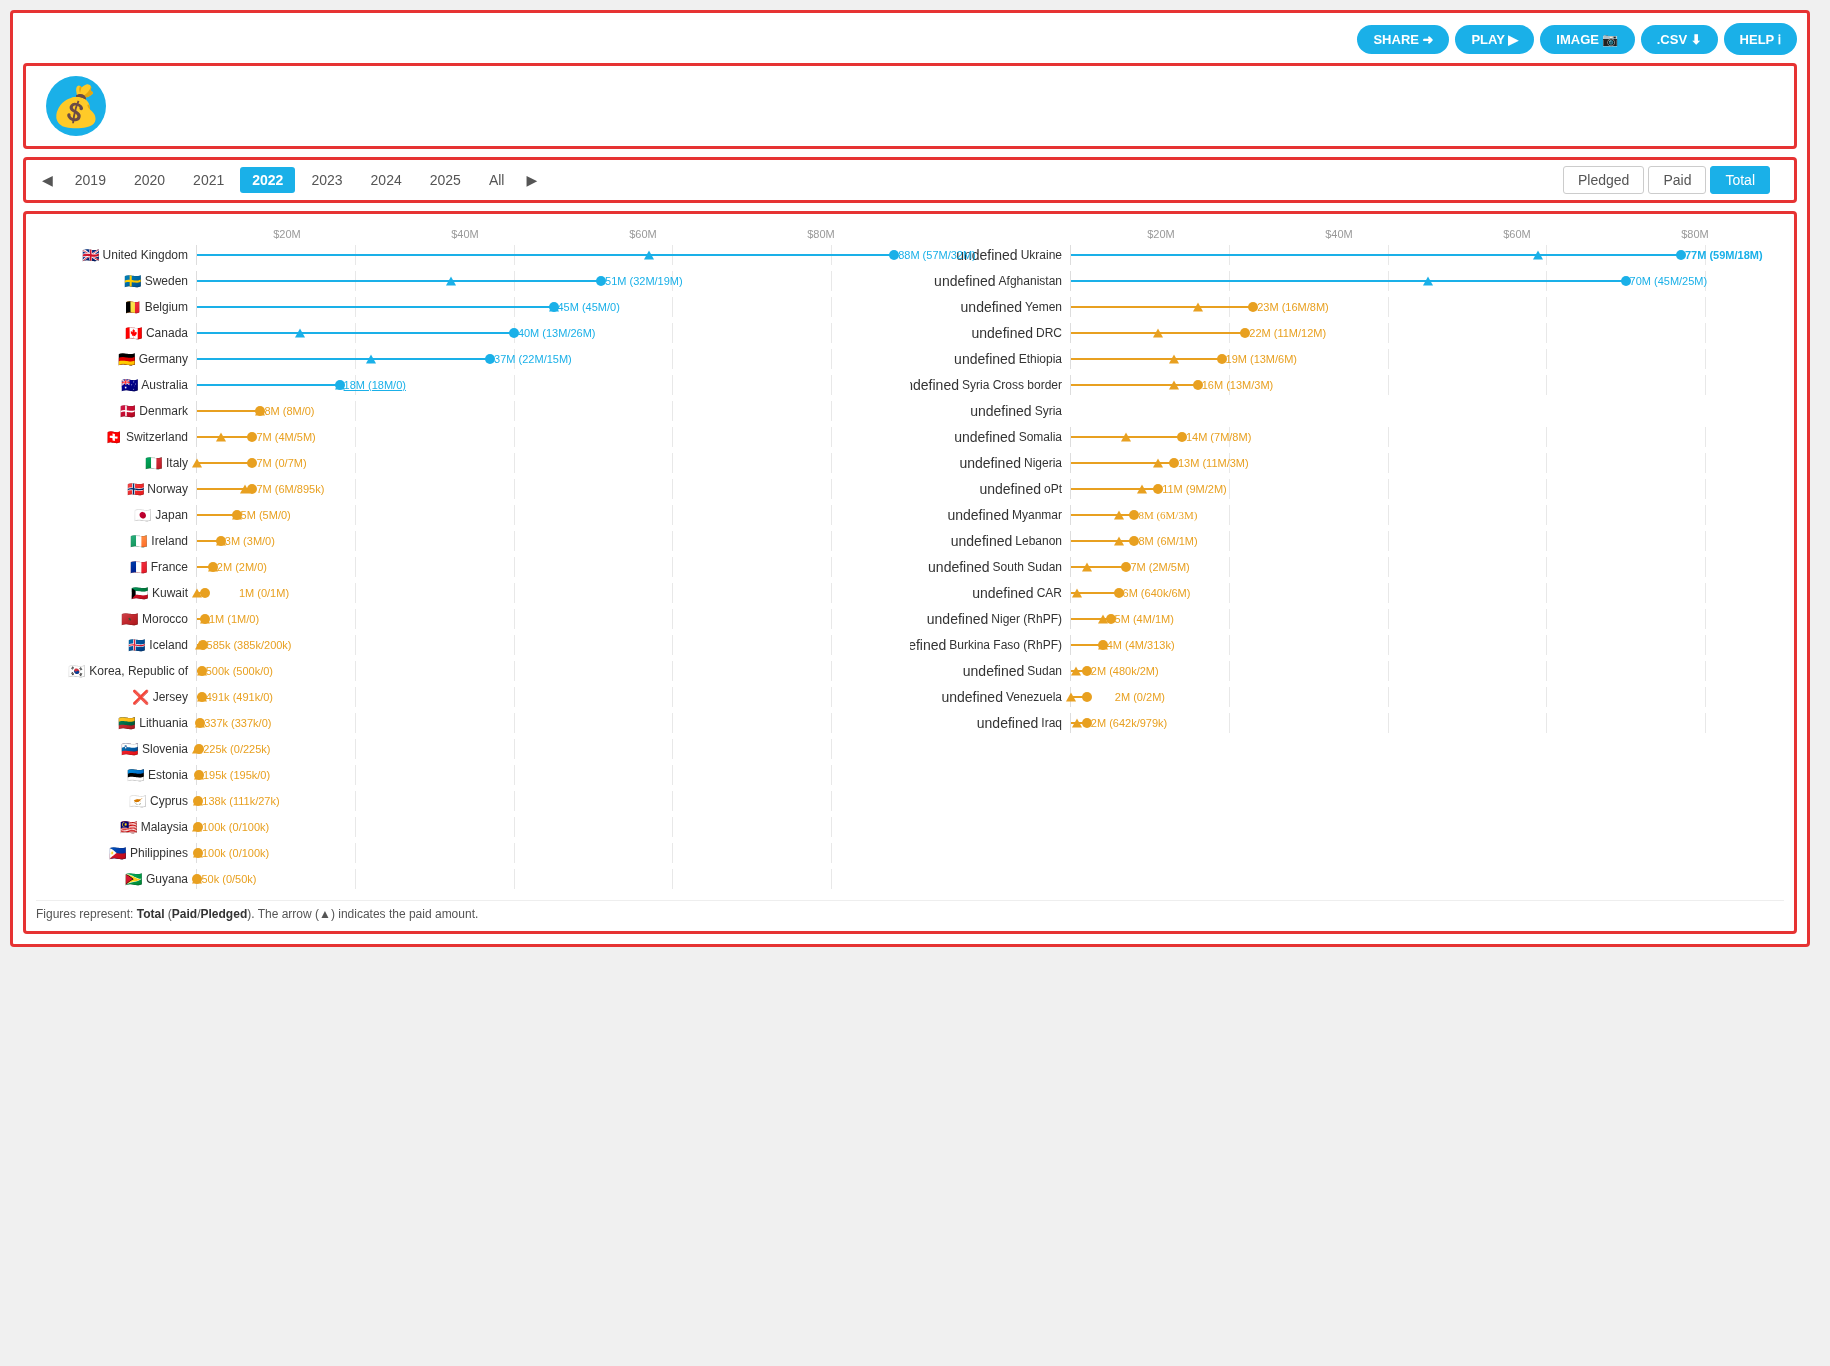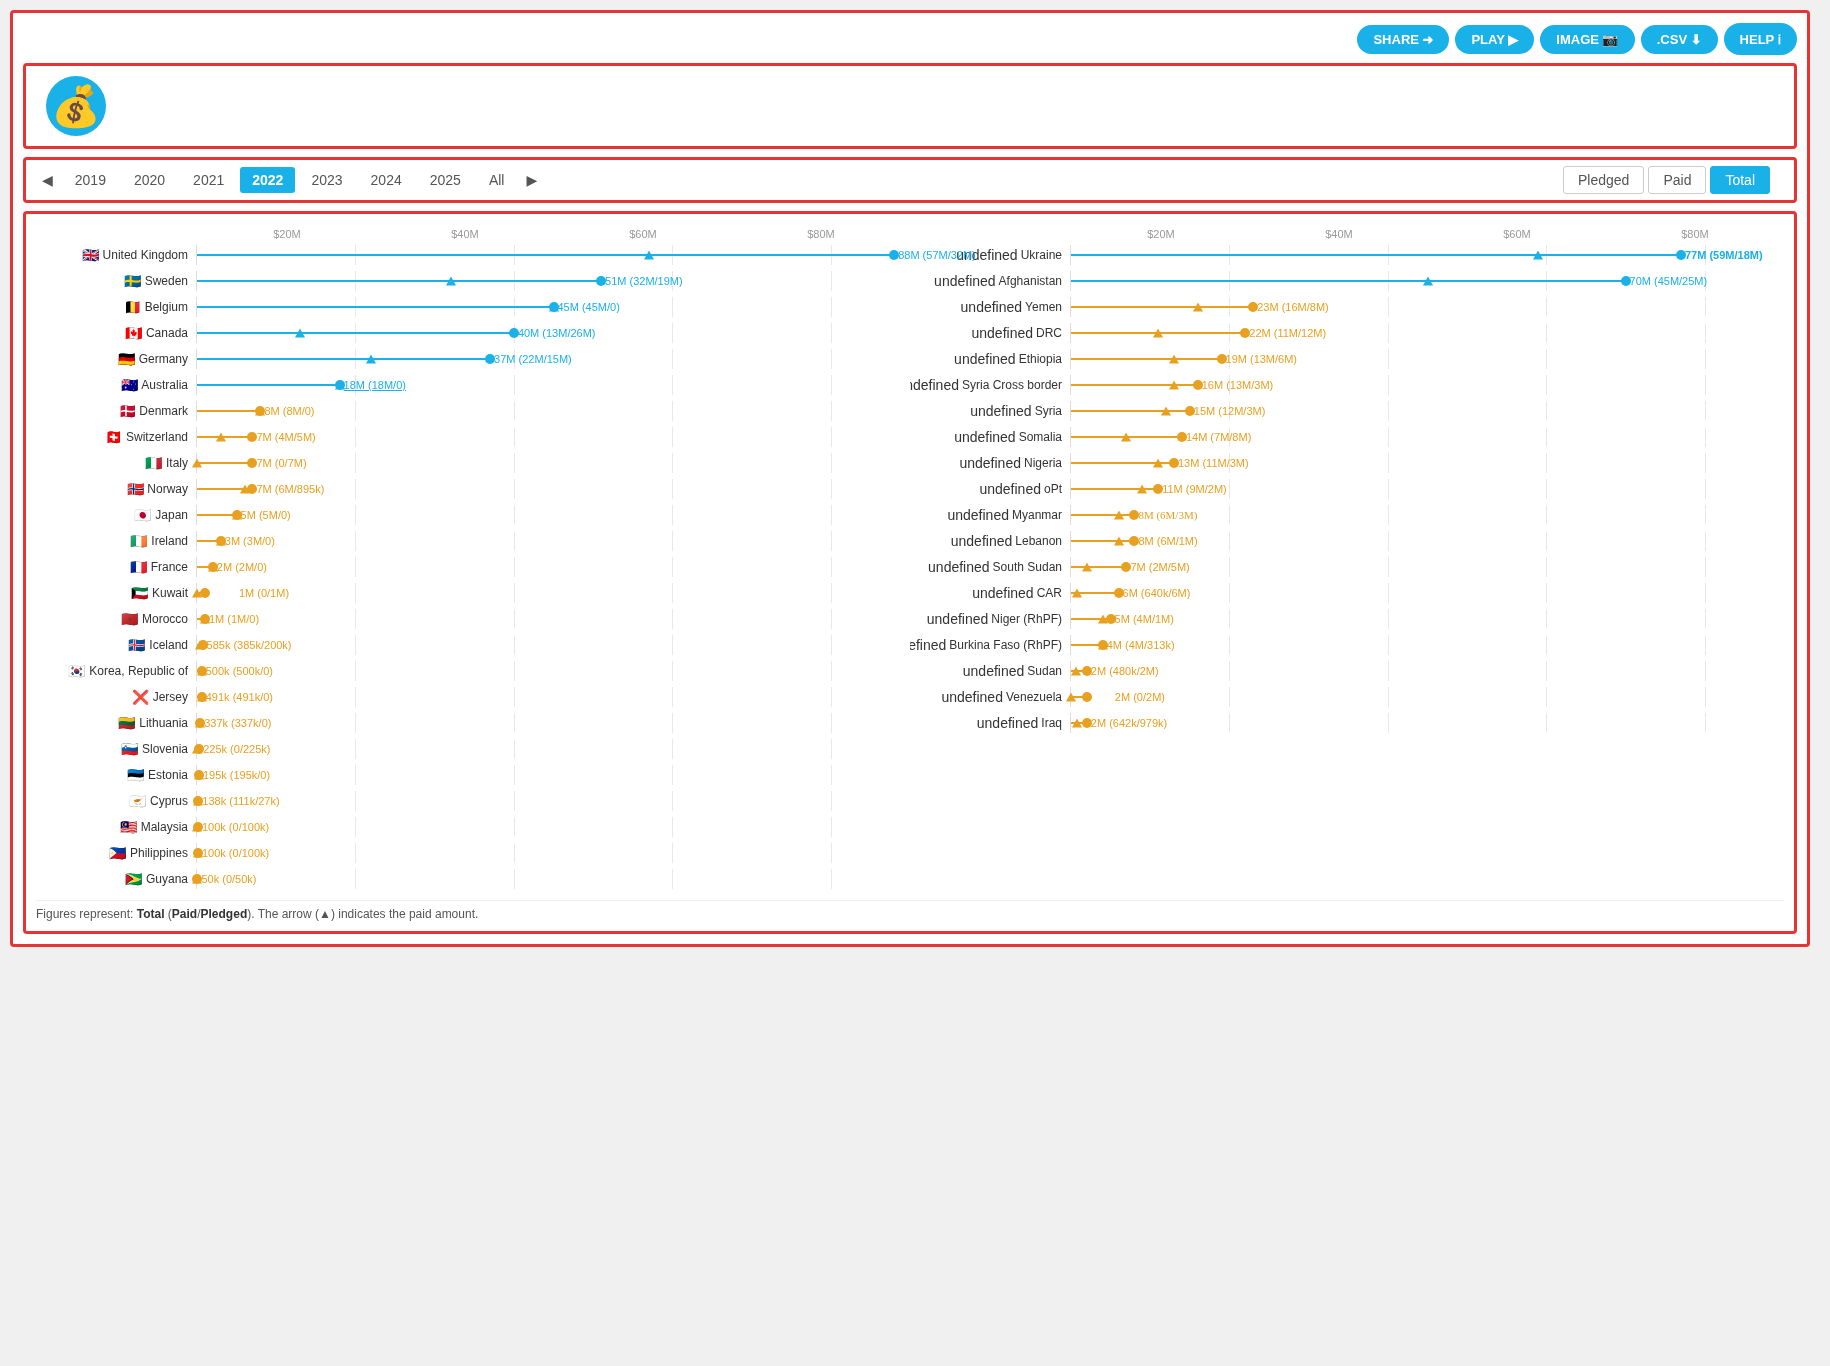--- a/index.html
+++ b/index.html
@@ -641,30 +641,20 @@
                 <div class="triangle" style="left: 14.4444%;"></div>
                 <div class="dot" style="left: 17.7778%;"></div>
                 <span class="bar-value" style="left: 17.7778%;">16M (13M/3M)</span>
               </div>
             </div>
             <div class="donor-row">
               <div class="donor-name">
                 <span class="flag">undefined</span>
                 <span>Syria</span>
               </div>
-              <div class="bar-area" style="position: relative;">
-                <div class="vgrid" style="left: 22.2222%;"></div>
-                <div class="vgrid" style="left: 44.4444%;"></div>
-                <div class="vgrid" style="left: 66.6667%;"></div>
-                <div class="vgrid" style="left: 88.8889%;"></div>
-                <div class="bar-line-orange" style="left: 0px; width: 16.6667%;"></div>
-                <div class="triangle" style="left: 13.3333%;"></div>
-                <div class="dot" style="left: 16.6667%;"></div>
-                <span class="bar-value" style="left: 16.6667%;">15M (12M/3M)</span>
-              </div>
             </div>
             <div class="donor-row">
               <div class="donor-name">
                 <span class="flag">undefined</span>
                 <span>Somalia</span>
               </div>
               <div class="bar-area" style="position: relative;">
                 <div class="vgrid" style="left: 22.2222%;"></div>
                 <div class="vgrid" style="left: 44.4444%;"></div>
                 <div class="vgrid" style="left: 66.6667%;"></div>

